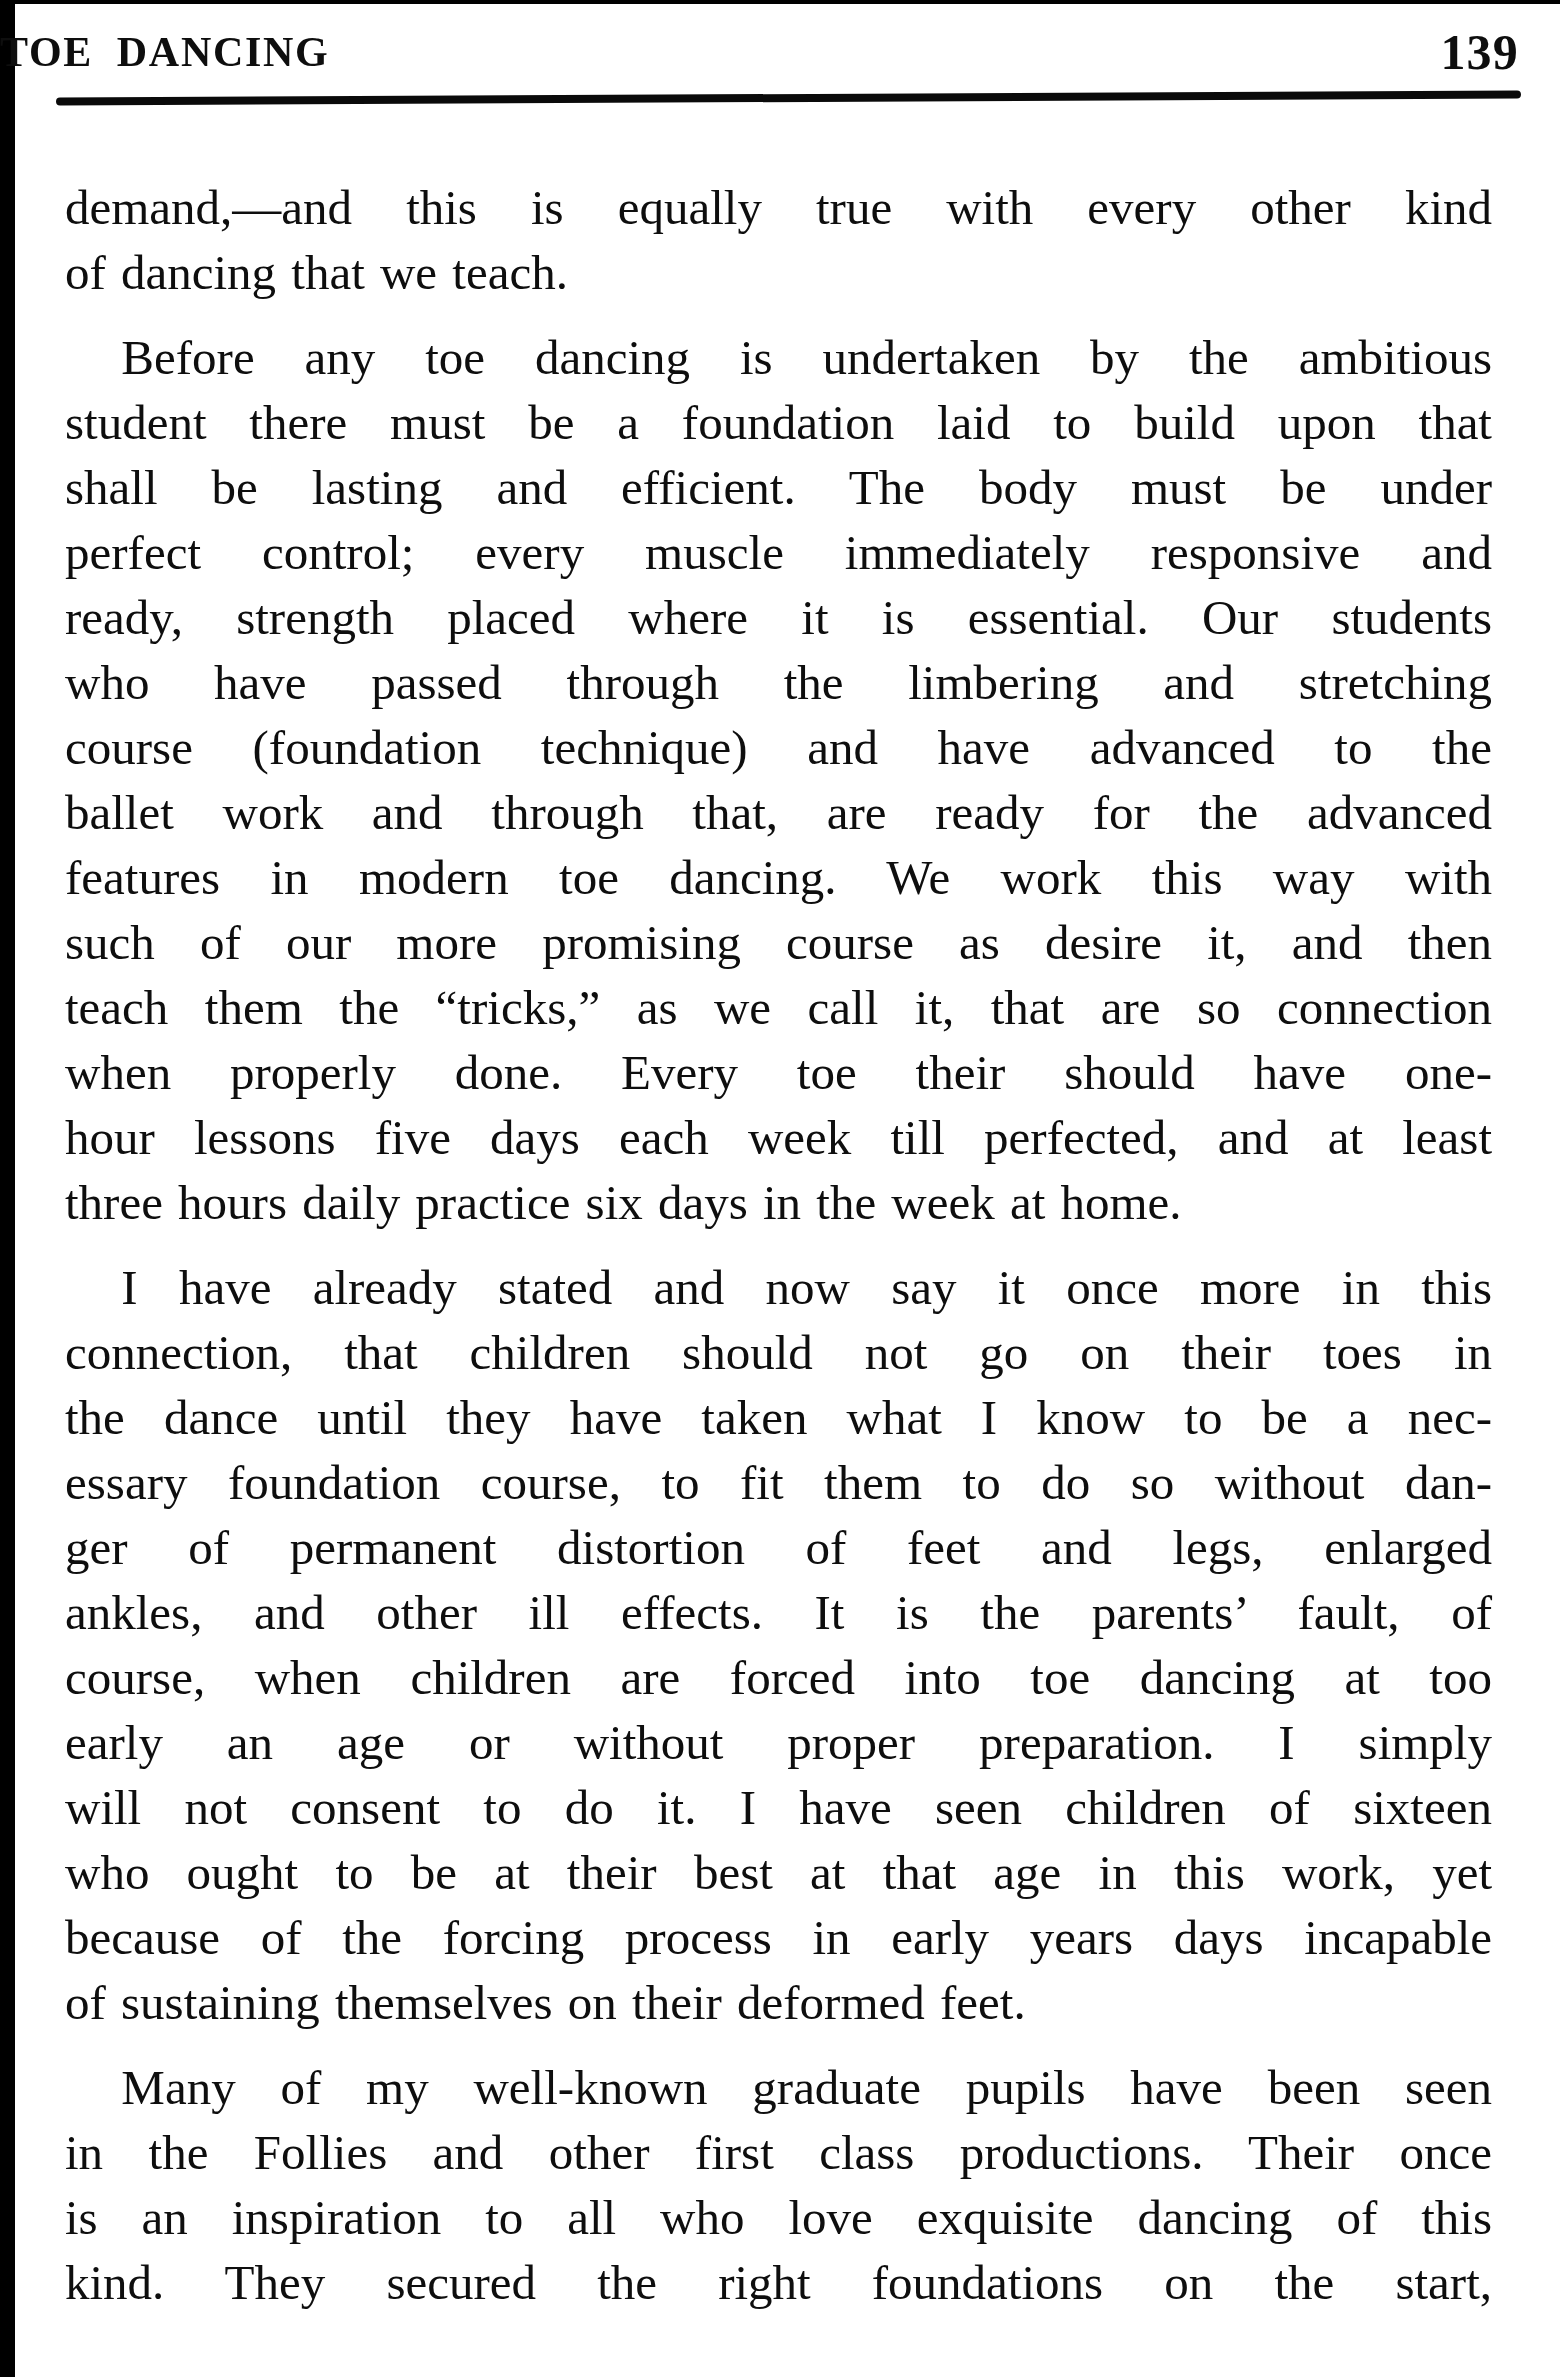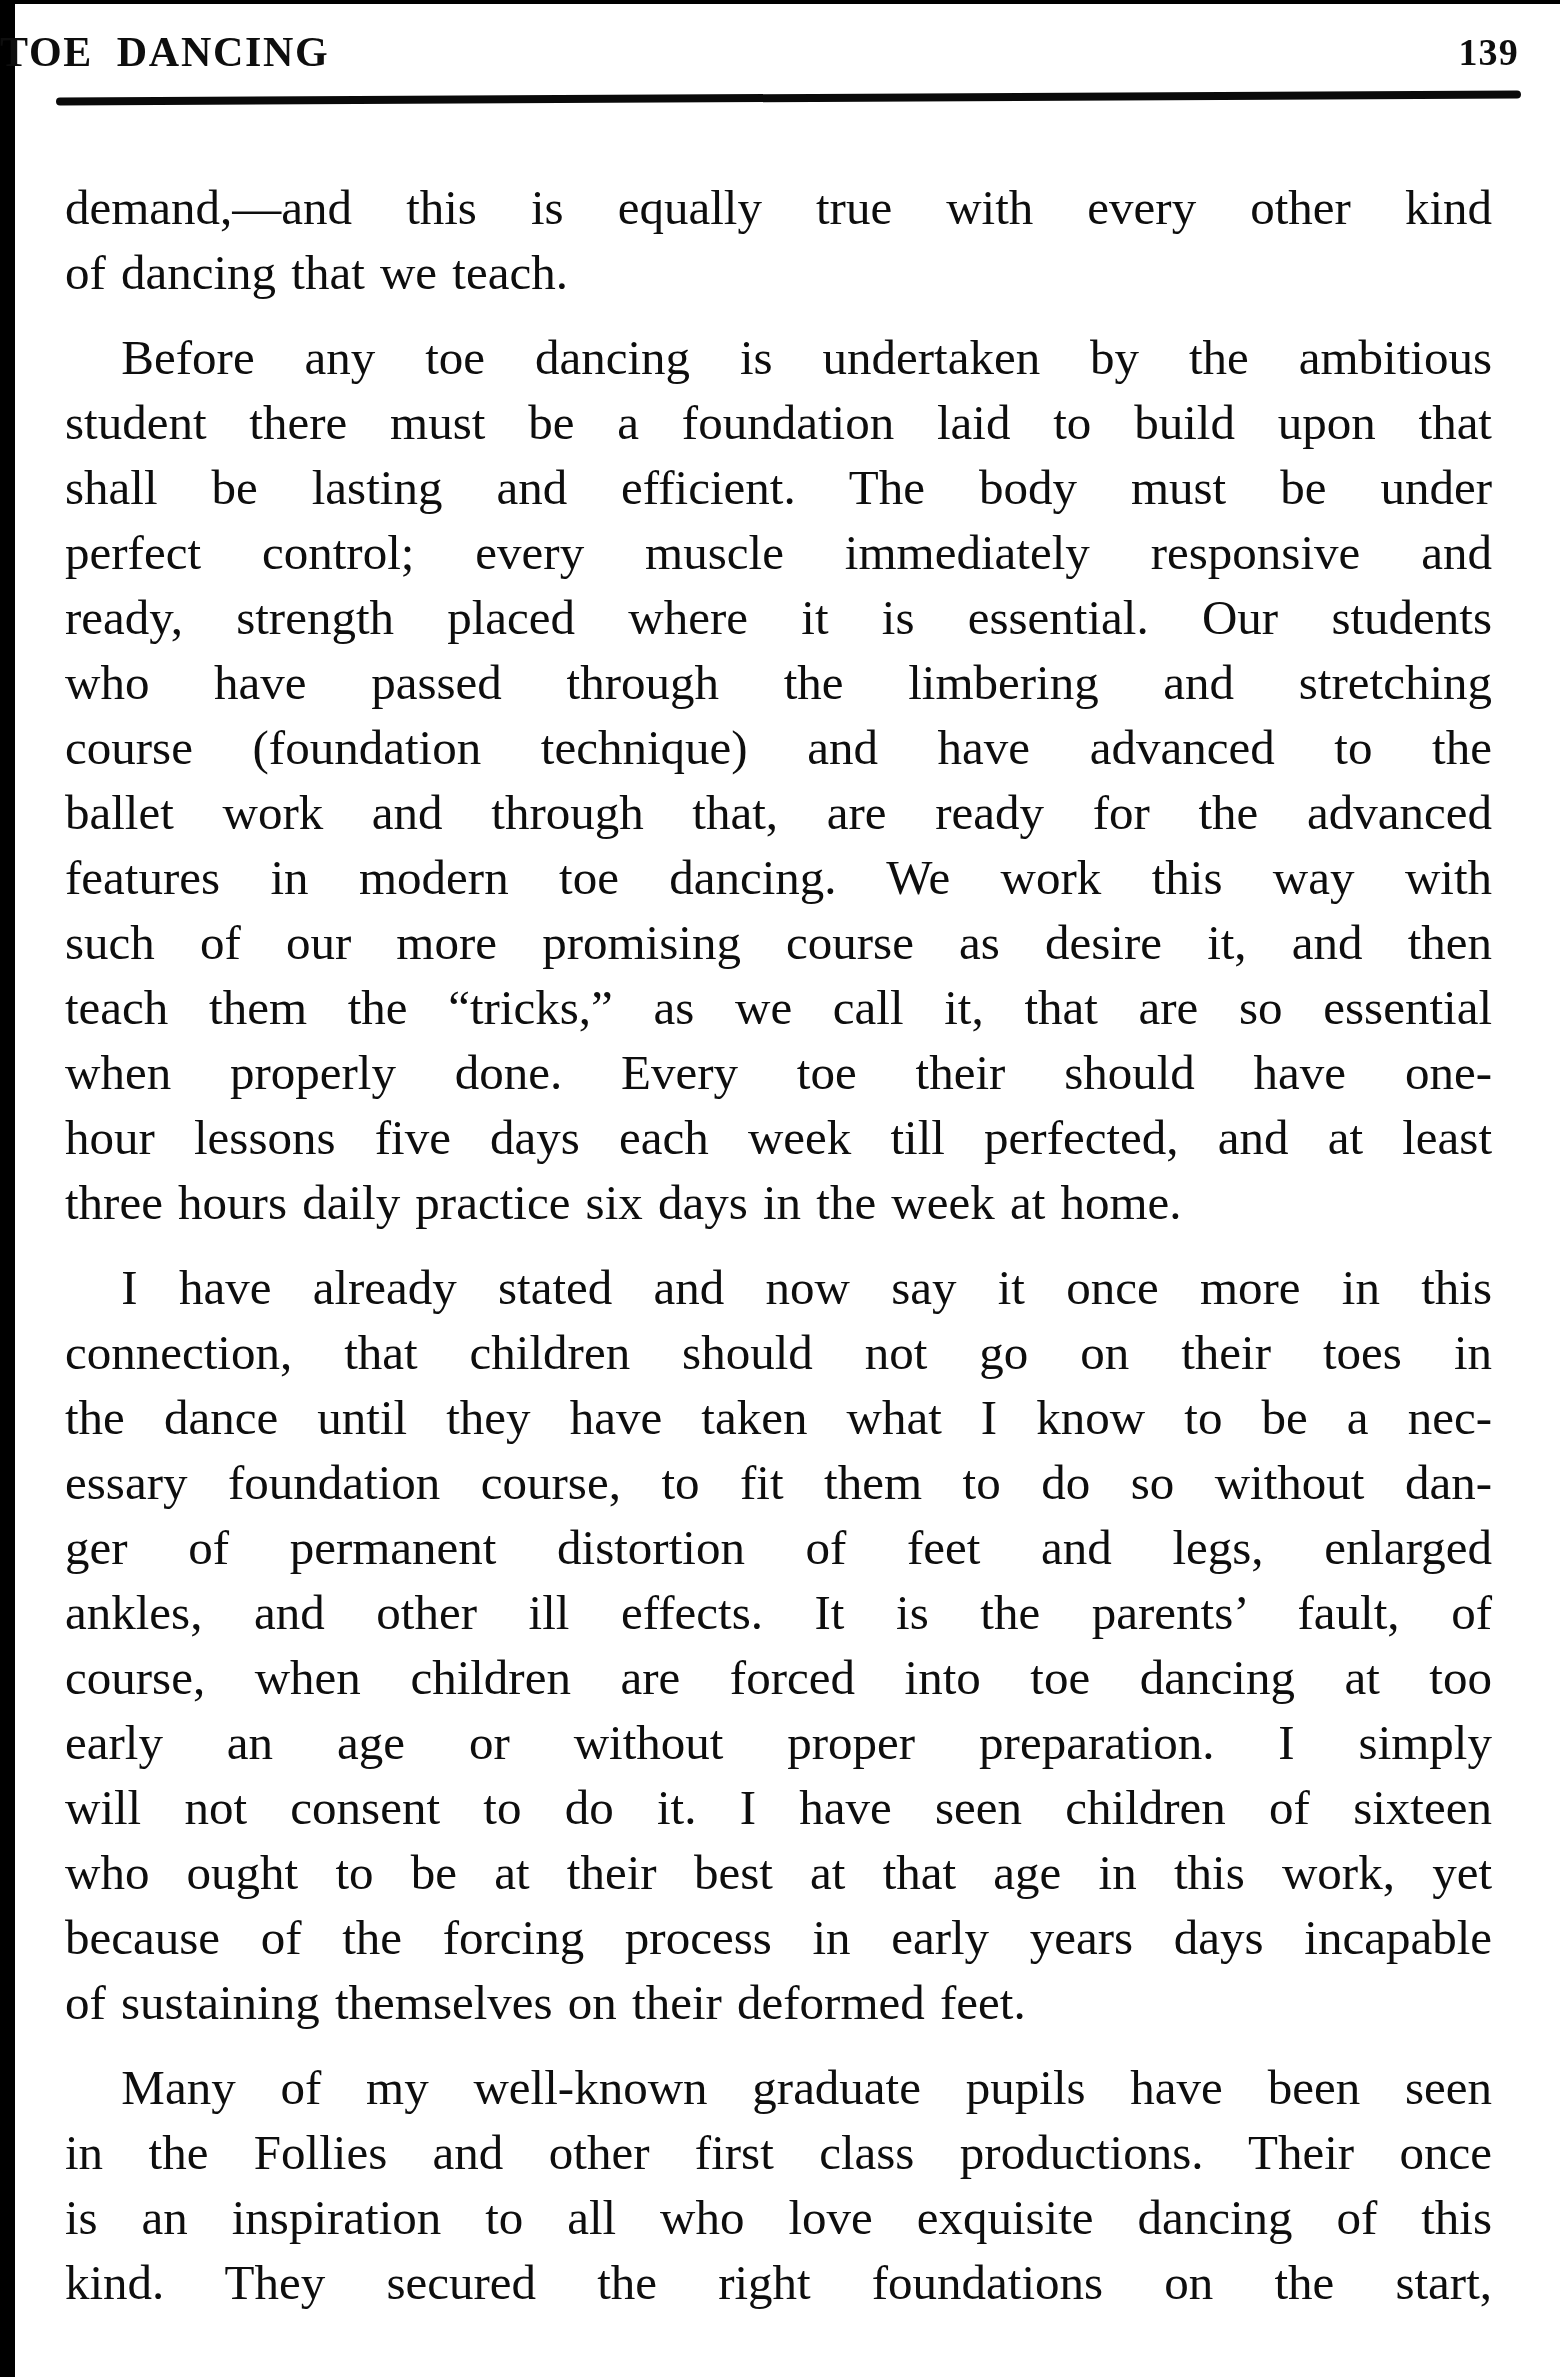--- a/index.html
+++ b/index.html
@@ -38,21 +38,21 @@
     font-size: 42px;
     line-height: 44px;
     font-weight: 700;
     letter-spacing: 1.7px;
     word-spacing: 11.6px;
   }
   .page-number {
     position: absolute;
     top: 30px;
     right: 42px;
-    font-size: 38px;
+    font-size: 50px;
     line-height: 44px;
     font-weight: 700;
     letter-spacing: 1.2px;
   }
   .header-rule {
     margin: 20px 40px 0 56px;
     height: 7.6px;
     background: #0a0a0a;
     border-radius: 4.1px;
     transform: rotate(-0.28deg);
@@ -101,21 +101,21 @@
       <div class="line">Before any toe dancing is undertaken by the ambitious</div>
       <div class="line">student there must be a foundation laid to build upon that</div>
       <div class="line">shall be lasting and efficient.  The body must be under</div>
       <div class="line">perfect control; every muscle immediately responsive and</div>
       <div class="line">ready, strength placed where it is essential.  Our students</div>
       <div class="line">who have passed through the limbering and stretching</div>
       <div class="line">course (foundation technique) and have advanced to the</div>
       <div class="line">ballet work and through that, are ready for the advanced</div>
       <div class="line">features in modern toe dancing.  We work this way with</div>
       <div class="line">such of our more promising course as desire it, and then</div>
-      <div class="line">teach them the “tricks,” as we call it, that are so essential</div>
+      <div class="line">teach them the “tricks,” as we call it, that are so connection</div>
       <div class="line">when properly done.  Every toe their should have one-</div>
       <div class="line">hour lessons five days each week till perfected, and at least</div>
       <div class="line last">three hours daily practice six days in the week at home.</div>
     </div>
     <div class="paragraph indent">
       <div class="line">I have already stated and now say it once more in this</div>
       <div class="line">connection, that children should not go on their toes in</div>
       <div class="line">the dance until they have taken what I know to be a nec-</div>
       <div class="line">essary foundation course, to fit them to do so without dan-</div>
       <div class="line">ger of permanent distortion of feet and legs, enlarged</div>

